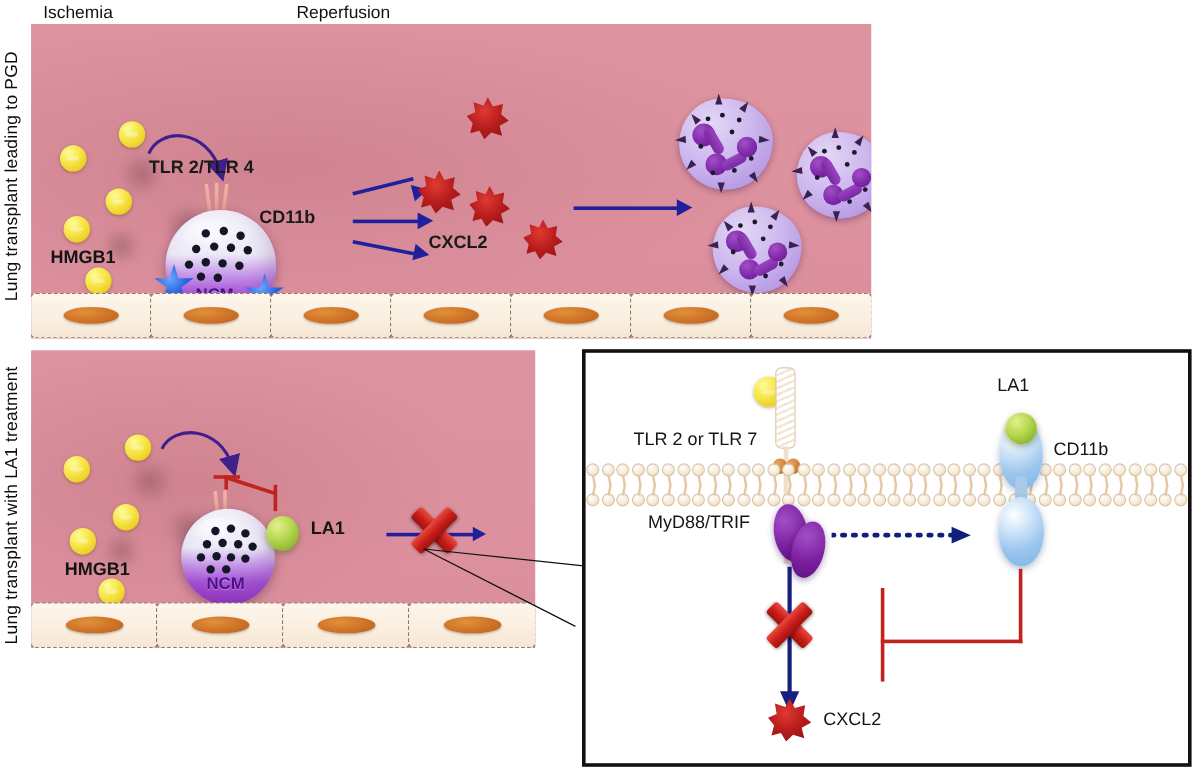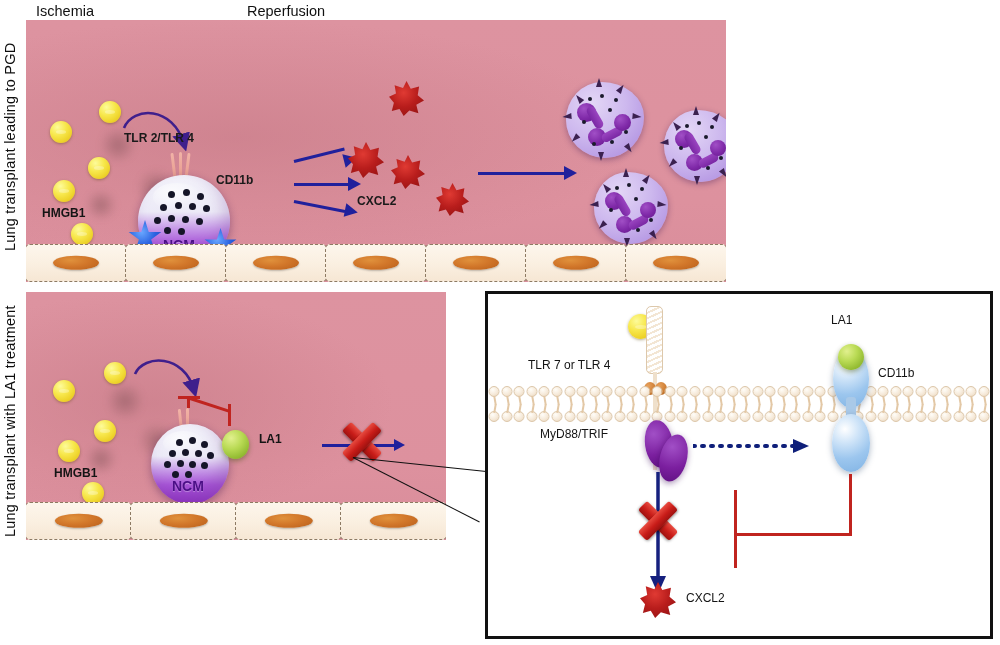--- a/index.html
+++ b/index.html
@@ -177,21 +177,21 @@
     position: absolute;
     width: 0; height: 0;
     border-top: 7px solid transparent;
     border-bottom: 7px solid transparent;
     border-left: 13px solid #20209c;
     transform-origin: left center;
   }
 
   .txt {
     position: absolute;
-    font-size: 12px;
+    font-size: 15px;
     color: #141414;
     white-space: nowrap;
   }
   .txt.dark { color: #1a1a1a; }
 
   
   .curvearrow { position: absolute; overflow: visible; }
 
   
   .inhib-line { position: absolute; background: #c0241f; }
@@ -545,21 +545,21 @@
 
     <div class="hmgb" style="left:140px; top:20px; width:25px; height:25px;"></div>
 
     <div class="coil" style="left:158px; top:12px; width:17px; height:68px;"></div>
     <div class="stalk" style="left:165px; top:78px; width:4px; height:14px;"></div>
 
     <div class="pill" style="left:156px; top:88px; width:12px; height:13px; background:radial-gradient(circle at 35% 30%,#e7a15c 0%,#cf7f35 55%,#a95f1d 100%);"></div>
     <div class="pill" style="left:167px; top:88px; width:12px; height:13px; background:radial-gradient(circle at 35% 30%,#e7a15c 0%,#cf7f35 55%,#a95f1d 100%);"></div>
     <div class="stalk" style="left:165px; top:98px; width:4px; height:78px;"></div>
 
-    <div class="txt" style="left:40px; top:64px;">TLR 7   or  TLR 4</div>
+    <div class="txt" style="left:40px; top:64px;">TLR 2   or  TLR 7</div>
 
     <div class="bilayer" style="top:92px; height:36px;">
       <div class="leaflet" style="top:0; height:18px;">
         <div class="lip">
             <div class="head" style="top:0"></div>
             <div class="tail" style="top:10px;height:9px;transform:rotate(-10deg)"></div>
           </div>
         <div class="lip">
             <div class="head" style="top:0"></div>
             <div class="tail" style="top:10px;height:9px;transform:rotate(-10deg)"></div>

